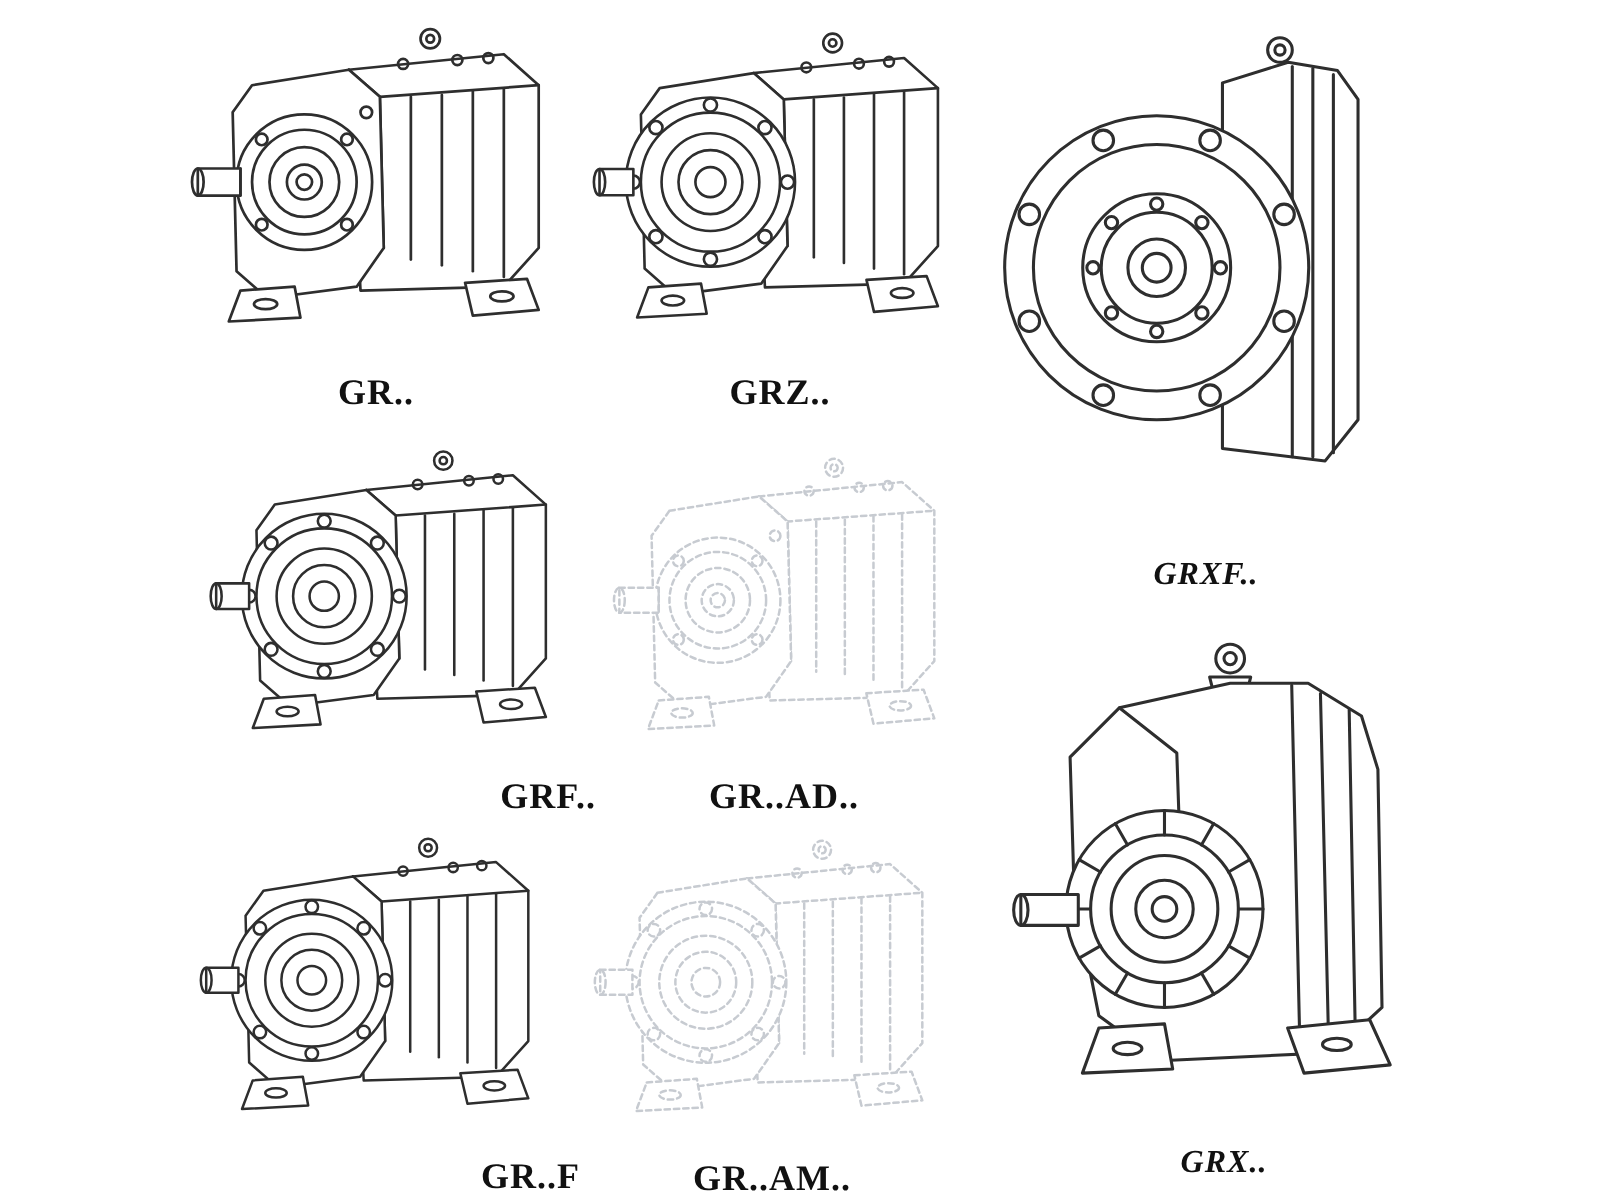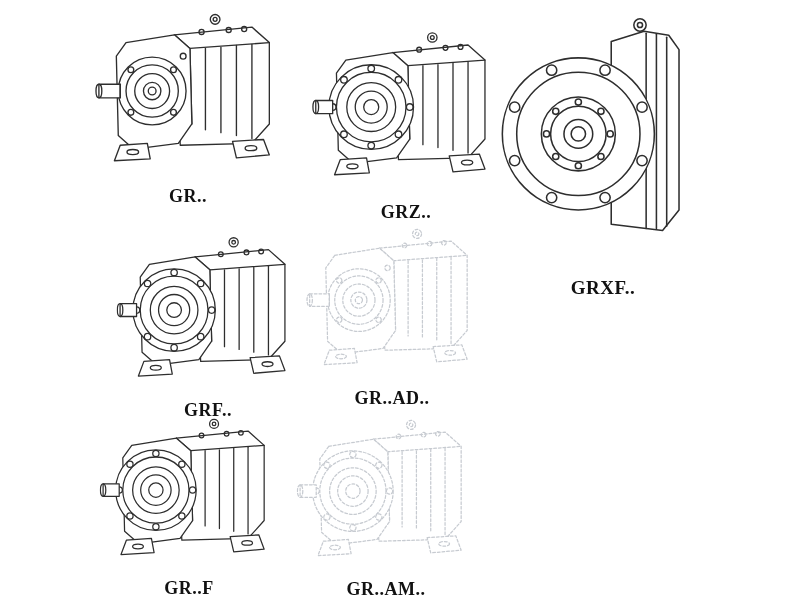--- a/index.html
+++ b/index.html
@@ -34,21 +34,21 @@
   .caption {
     flex: 0 0 auto;
     font-weight: bold;
     font-size: 18px;
     letter-spacing: 0.5px;
     color: #111111;
     text-align: center;
     line-height: 24px;
     white-space: nowrap;
   }
-  .caption.big { font-size: 19px; }
+  .caption.big { font-size: 16px; font-style: italic; }
   svg.line  { color: #2e2e2e; }
   svg.ghost { color: #c7cbd1; }
   svg.ghost use { stroke-dasharray: 3 2.2; }
 </style>
 </head>
 <body>
 
 <div id="page">
 
   <svg width="0" height="0" style="position:absolute" aria-hidden="true">
@@ -225,68 +225,76 @@
 
   <figure class="cell" style="left:86px; top:0; width:204px; height:208px; margin:0;">
     <div class="drawing">
       <svg class="line" viewBox="0 0 200 190" preserveAspectRatio="xMidYMid meet">
           <use href="#sym-helical"></use>
         </svg>
     </div>
     <figcaption class="caption">GR..</figcaption>
   </figure>
 
-  <figure class="cell" style="left:296px; top:0; width:188px; height:208px; margin:16px;">
+  <figure class="cell" style="left:296px; top:0; width:188px; height:208px; margin:0;">
     <div class="drawing">
       <svg class="line" viewBox="0 0 200 190" preserveAspectRatio="xMidYMid meet">
           <use href="#sym-helical-flange"></use>
         </svg>
     </div>
     <figcaption class="caption">GRZ..</figcaption>
   </figure>
 
   <figure class="cell" style="left:490px; top:0; width:226px; height:300px; margin:0;">
     <div class="drawing">
       <svg class="line" viewBox="0 0 220 240" preserveAspectRatio="xMidYMid meet">
           <use href="#sym-grxf"></use>
         </svg>
     </div>
     <figcaption class="caption big">GRXF..</figcaption>
   </figure>
 
-  <figure class="cell" style="left:94px; top:212px; width:204px; height:198px; margin:12px;">
+  <figure class="cell" style="left:94px; top:212px; width:204px; height:198px; margin:0;align-items:flex-end;">
     <div class="drawing">
       <svg class="line" viewBox="0 0 200 190" preserveAspectRatio="xMidYMid meet">
           <use href="#sym-helical-flange"></use>
         </svg>
     </div>
     <figcaption class="caption">GRF..</figcaption>
   </figure>
 
   <figure class="cell" style="left:292px; top:216px; width:200px; height:194px; margin:0;justify-content:space-between;">
     <div class="drawing">
       <svg class="ghost" viewBox="0 0 200 190" preserveAspectRatio="xMidYMid meet">
           <use href="#sym-helical"></use>
         </svg>
     </div>
     <figcaption class="caption">GR..AD..</figcaption>
   </figure>
 
-  <figure class="cell" style="left:88px; top:406px; width:202px; height:194px; margin:0;">
+  <figure class="cell" style="left:88px; top:406px; width:202px; height:194px; margin:0;align-items:flex-end;">
     <div class="drawing">
       <svg class="line" viewBox="0 0 200 190" preserveAspectRatio="xMidYMid meet">
           <use href="#sym-helical-flange"></use>
         </svg>
     </div>
     <figcaption class="caption">GR..F</figcaption>
   </figure>
 
   <figure class="cell" style="left:286px; top:406px; width:198px; height:194px; margin:1px;">
     <div class="drawing">
       <svg class="ghost" viewBox="0 0 200 190" preserveAspectRatio="xMidYMid meet">
           <use href="#sym-helical-flange"></use>
         </svg>
     </div>
     <figcaption class="caption">GR..AM..</figcaption>
   </figure>
 
+  <figure class="cell" style="left:494px; top:302px; width:236px; height:292px; margin:0;">
+    <div class="drawing">
+      <svg class="line" viewBox="0 0 230 240" preserveAspectRatio="xMidYMid meet">
+          <use href="#sym-grx"></use>
+        </svg>
+    </div>
+    <figcaption class="caption big">GRX..</figcaption>
+  </figure>
 
 </div>
 
 </body></html>

